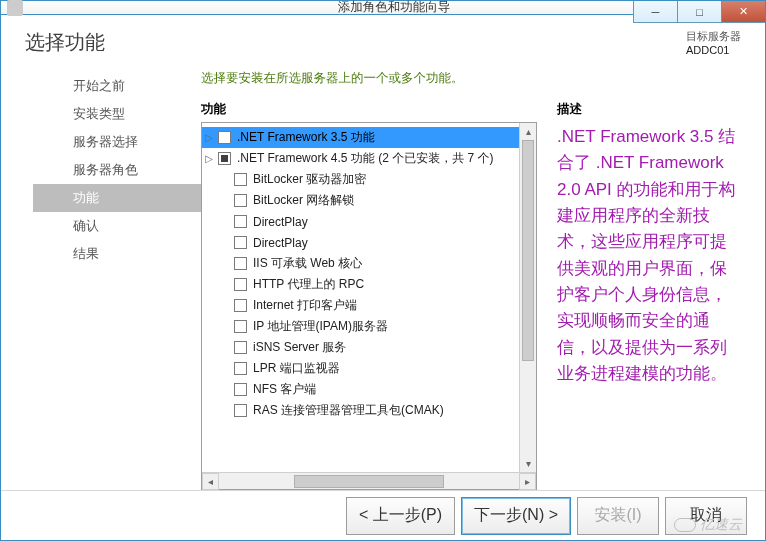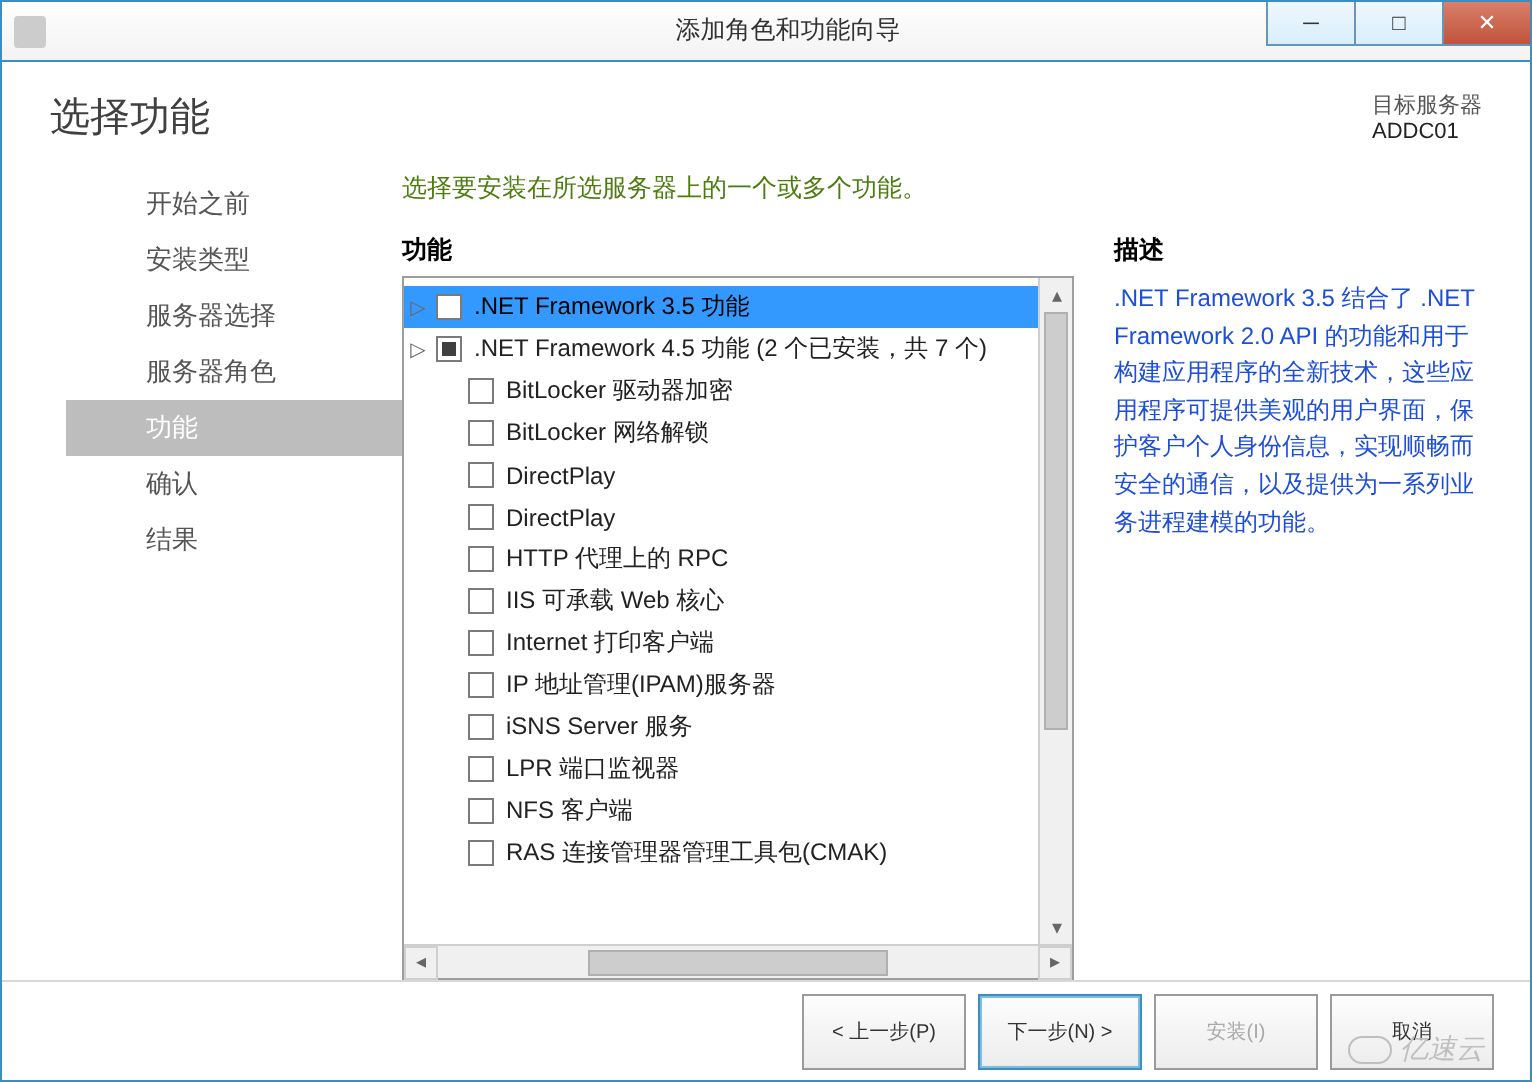--- a/index.html
+++ b/index.html
@@ -1,18 +1,18 @@
 <!DOCTYPE html>
 <html><head>
 <meta charset="utf-8">
 <style>
   * { box-sizing: border-box; margin: 0; padding: 0; }
   html, body { width: 766px; height: 541px; font-family: "Microsoft YaHei", "Segoe UI", sans-serif; font-size: 12px; background: #fff; overflow: hidden; }
   .window { width: 766px; height: 541px; border: 1px solid #3a8ec2; display: flex; flex-direction: column; position: relative; }
-  .titlebar { height: 30px; background: linear-gradient(#fefefe,#f3f3f3); border-bottom: 1px solid #3a8ec2; display: flex; align-items: center; position: relative; }
+  .titlebar { height: 14px; background: linear-gradient(#fefefe,#f3f3f3); border-bottom: 1px solid #3a8ec2; display: flex; align-items: center; position: relative; }
   .title-icon { width: 16px; height: 16px; margin-left: 6px; background: #ccc; border-radius: 2px; }
   .title-text { flex: 1; text-align: center; font-size: 12.5px; color: #333; }
   .win-controls { display: flex; height: 23px; position: absolute; right: 0; top: 0; }
   .wc-btn { width: 44px; height: 22px; display: flex; align-items: center; justify-content: center; border: 1px solid #6696b8; border-top: none; border-right: none; background: linear-gradient(#eef7fd,#d9eefb); color: #333; font-size: 11px; }
   .wc-btn.close { background: linear-gradient(#d97f6b,#c0533a); color: #fff; }
   .body { flex: 1; display: flex; flex-direction: column; }
   .header-area { display: flex; align-items: flex-start; padding: 14px 24px 6px 24px; }
   .page-title { font-size: 20px; color: #404040; font-weight: 400; flex: 1; }
   .target-block { font-size: 11px; color: #555; }
   .target-block .srv { color: #222; }
@@ -37,23 +37,23 @@
   .indent1 { padding-left: 16px; }
   .h-scrollbar { height: 17px; border-top: 1px solid #cfcfcf; background: #f0f0f0; display: flex; align-items: center; }
   .h-scrollbar .arrow { width: 17px; height: 17px; display:flex; align-items:center; justify-content:center; background:#f0f0f0; border:1px solid #cfcfcf; color:#666; font-size:10px; }
   .h-scrollbar .track { flex:1; height:17px; position:relative; }
   .h-scrollbar .thumb { position:absolute; left:25%; width:50%; top:2px; bottom:2px; background:#cdcdcd; border:1px solid #b0b0b0; }
   .v-scroll { position:absolute; right:0; top:0; bottom:17px; width:17px; background:#f0f0f0; border-left:1px solid #cfcfcf; display:flex; flex-direction:column; }
   .v-scroll .arrow { width:17px; height:17px; display:flex; align-items:center; justify-content:center; color:#666; font-size:10px; }
   .v-scroll .vtrack { flex:1; position:relative; }
   .v-scroll .vthumb { position:absolute; left:2px; right:2px; top:0; height:70%; background:#cdcdcd; border:1px solid #b0b0b0; }
   .desc-pane { width: 184px; }
-  .desc-text { font-size: 12px; color: #1d4ed8; line-height: 1.55; padding-top: 2px; }
+  .desc-text { font-size: 17px; color: #a21caf; line-height: 1.55; padding-top: 2px; }
   .footer { height: 50px; border-top: 1px solid #d8d8d8; display: flex; align-items: center; justify-content: flex-end; padding: 0 18px; gap: 6px; }
-  .btn { min-width: 82px; height: 38px; padding: 0 12px; border: 1px solid #9c9c9c; background: linear-gradient(#fdfdfd,#ececec); font-size: 10px; color: #333; display: inline-flex; align-items: center; justify-content: center; }
+  .btn { min-width: 82px; height: 38px; padding: 0 12px; border: 1px solid #9c9c9c; background: linear-gradient(#fdfdfd,#ececec); font-size: 16px; color: #333; display: inline-flex; align-items: center; justify-content: center; }
   .btn.disabled { color: #a8a8a8; }
   .btn.default { border: 1px solid #3a8ec2; box-shadow: 0 0 0 1px #7fbde0 inset; }
   .watermark { position:absolute; right:23px; bottom:6px; font-size:14px; color:#bfbfbf; font-style:italic; display:flex; align-items:center; gap:4px; pointer-events:none; }
   .watermark .cloud { width:22px; height:14px; border:1.5px solid #bfbfbf; border-radius:8px; position:relative; }
 </style>
 </head>
 <body>
 
 <div class="window">
 
@@ -125,26 +125,26 @@
                   <span class="row-label">DirectPlay</span>
                 </div>
                 <div class="tree-row indent1">
                   <span class="expander"></span>
                   <span class="chk"></span>
                   <span class="row-label">DirectPlay</span>
                 </div>
                 <div class="tree-row indent1">
                   <span class="expander"></span>
                   <span class="chk"></span>
+                  <span class="row-label">IIS 可承载 Web 核心</span>
+                </div>
+                <div class="tree-row indent1">
+                  <span class="expander"></span>
+                  <span class="chk"></span>
                   <span class="row-label">HTTP 代理上的 RPC</span>
-                </div>
-                <div class="tree-row indent1">
-                  <span class="expander"></span>
-                  <span class="chk"></span>
-                  <span class="row-label">IIS 可承载 Web 核心</span>
                 </div>
                 <div class="tree-row indent1">
                   <span class="expander"></span>
                   <span class="chk"></span>
                   <span class="row-label">Internet 打印客户端</span>
                 </div>
                 <div class="tree-row indent1">
                   <span class="expander"></span>
                   <span class="chk"></span>
                   <span class="row-label">IP 地址管理(IPAM)服务器</span>

